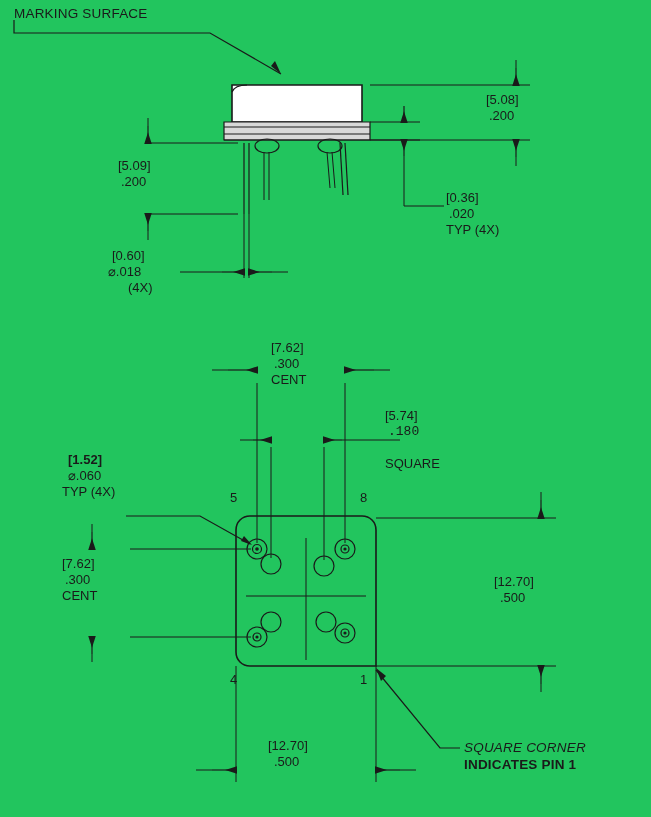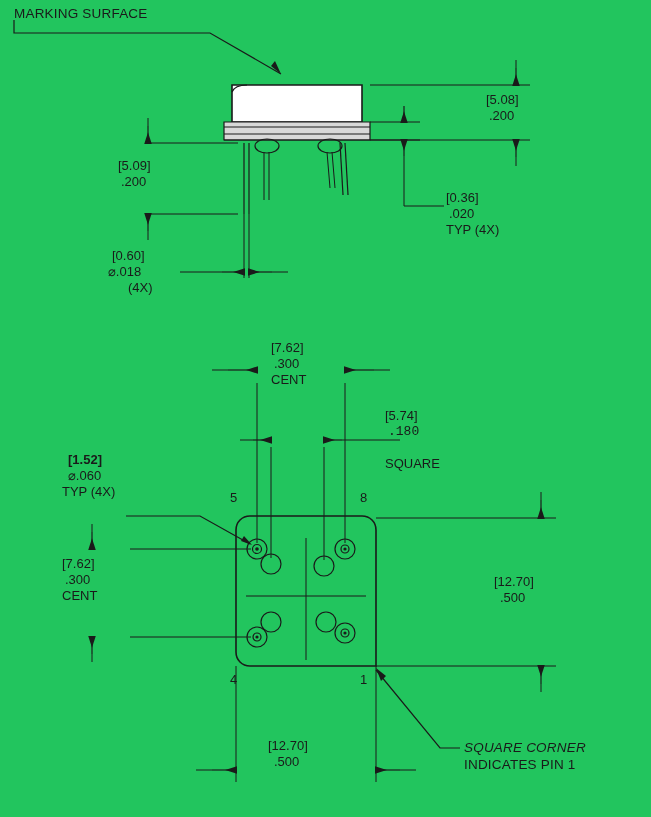--- a/index.html
+++ b/index.html
@@ -268,15 +268,15 @@
 
   <div class="dim" style="left:268px; top:738px;">[12.70]</div>
   <div class="dim" style="left:274px; top:754px;">.500</div>
 
   <div class="pin" style="left:230px; top:490px;">5</div>
   <div class="pin" style="left:360px; top:490px;">8</div>
   <div class="pin" style="left:230px; top:672px;">4</div>
   <div class="pin" style="left:360px; top:672px;">1</div>
 
   <div class="lbl big" style="left:464px; top:740px;font-style:italic;">SQUARE CORNER</div>
-  <div class="lbl big" style="left:464px; top:757px;">INDICATES PIN 1</div>
+  <div class="lbl big" style="left:464px; top:757px;font-weight:bold;">INDICATES PIN 1</div>
 
 </div>
 
 </body></html>

